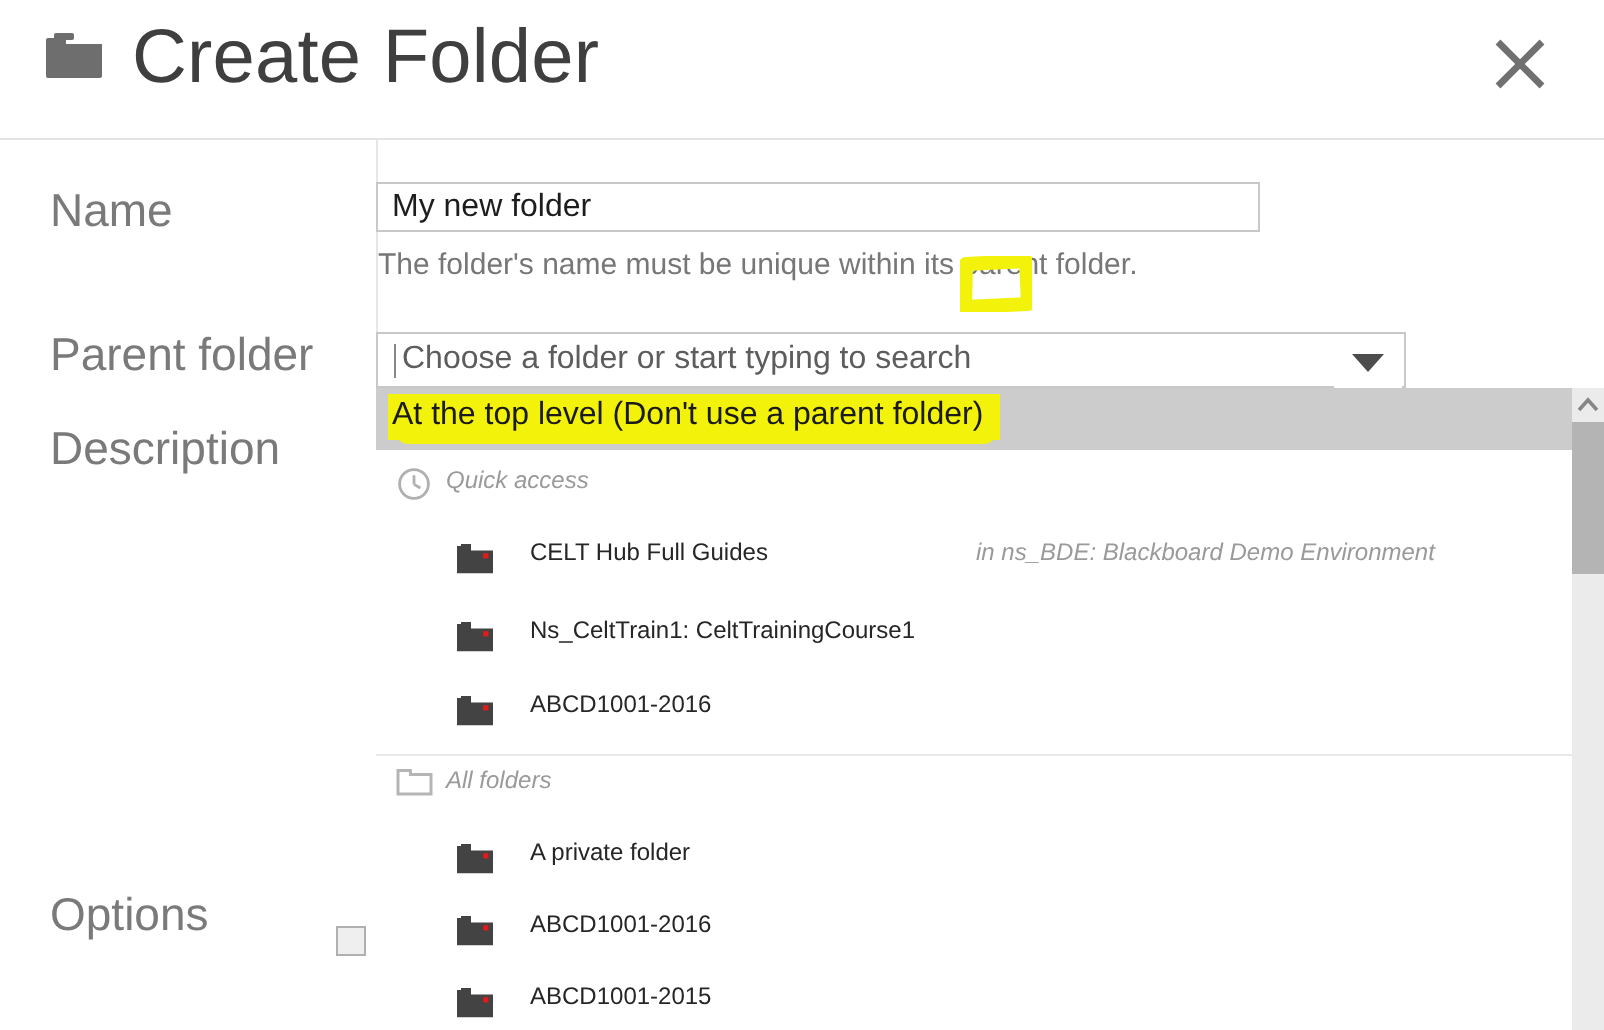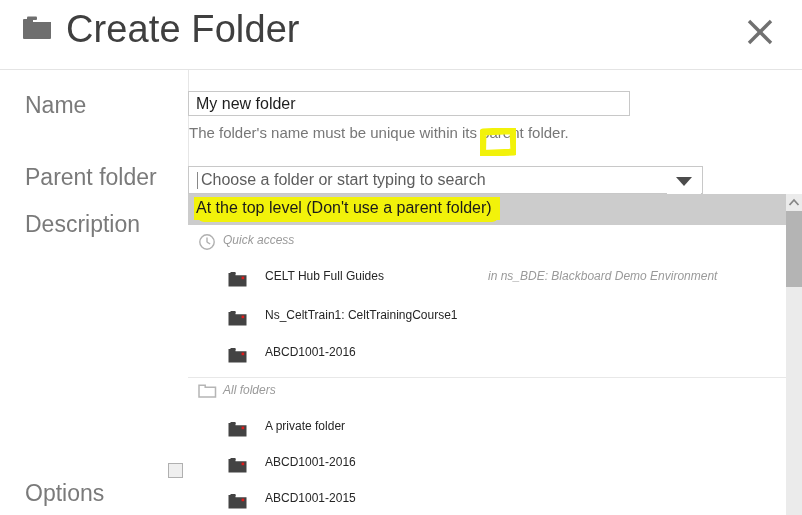--- a/index.html
+++ b/index.html
@@ -79,21 +79,21 @@
     position: absolute;
     left: 25px;
     font-size: 23px;
     color: #7a7a7a;
     font-weight: 400;
     white-space: nowrap;
   }
   .label-name        { top: 22px; }
   .label-parent      { top: 94px; }
   .label-description { top: 141px; }
-  .label-options     { top: 410px; text-align: right; }
+  .label-options     { top: 374px; text-align: right; }
 
   
   .name-input {
     position: absolute;
     left: 188px;
     top: 21px;
     width: 442px;
     height: 25px;
     border: 1px solid #c8c8c8;
     background: #ffffff;

